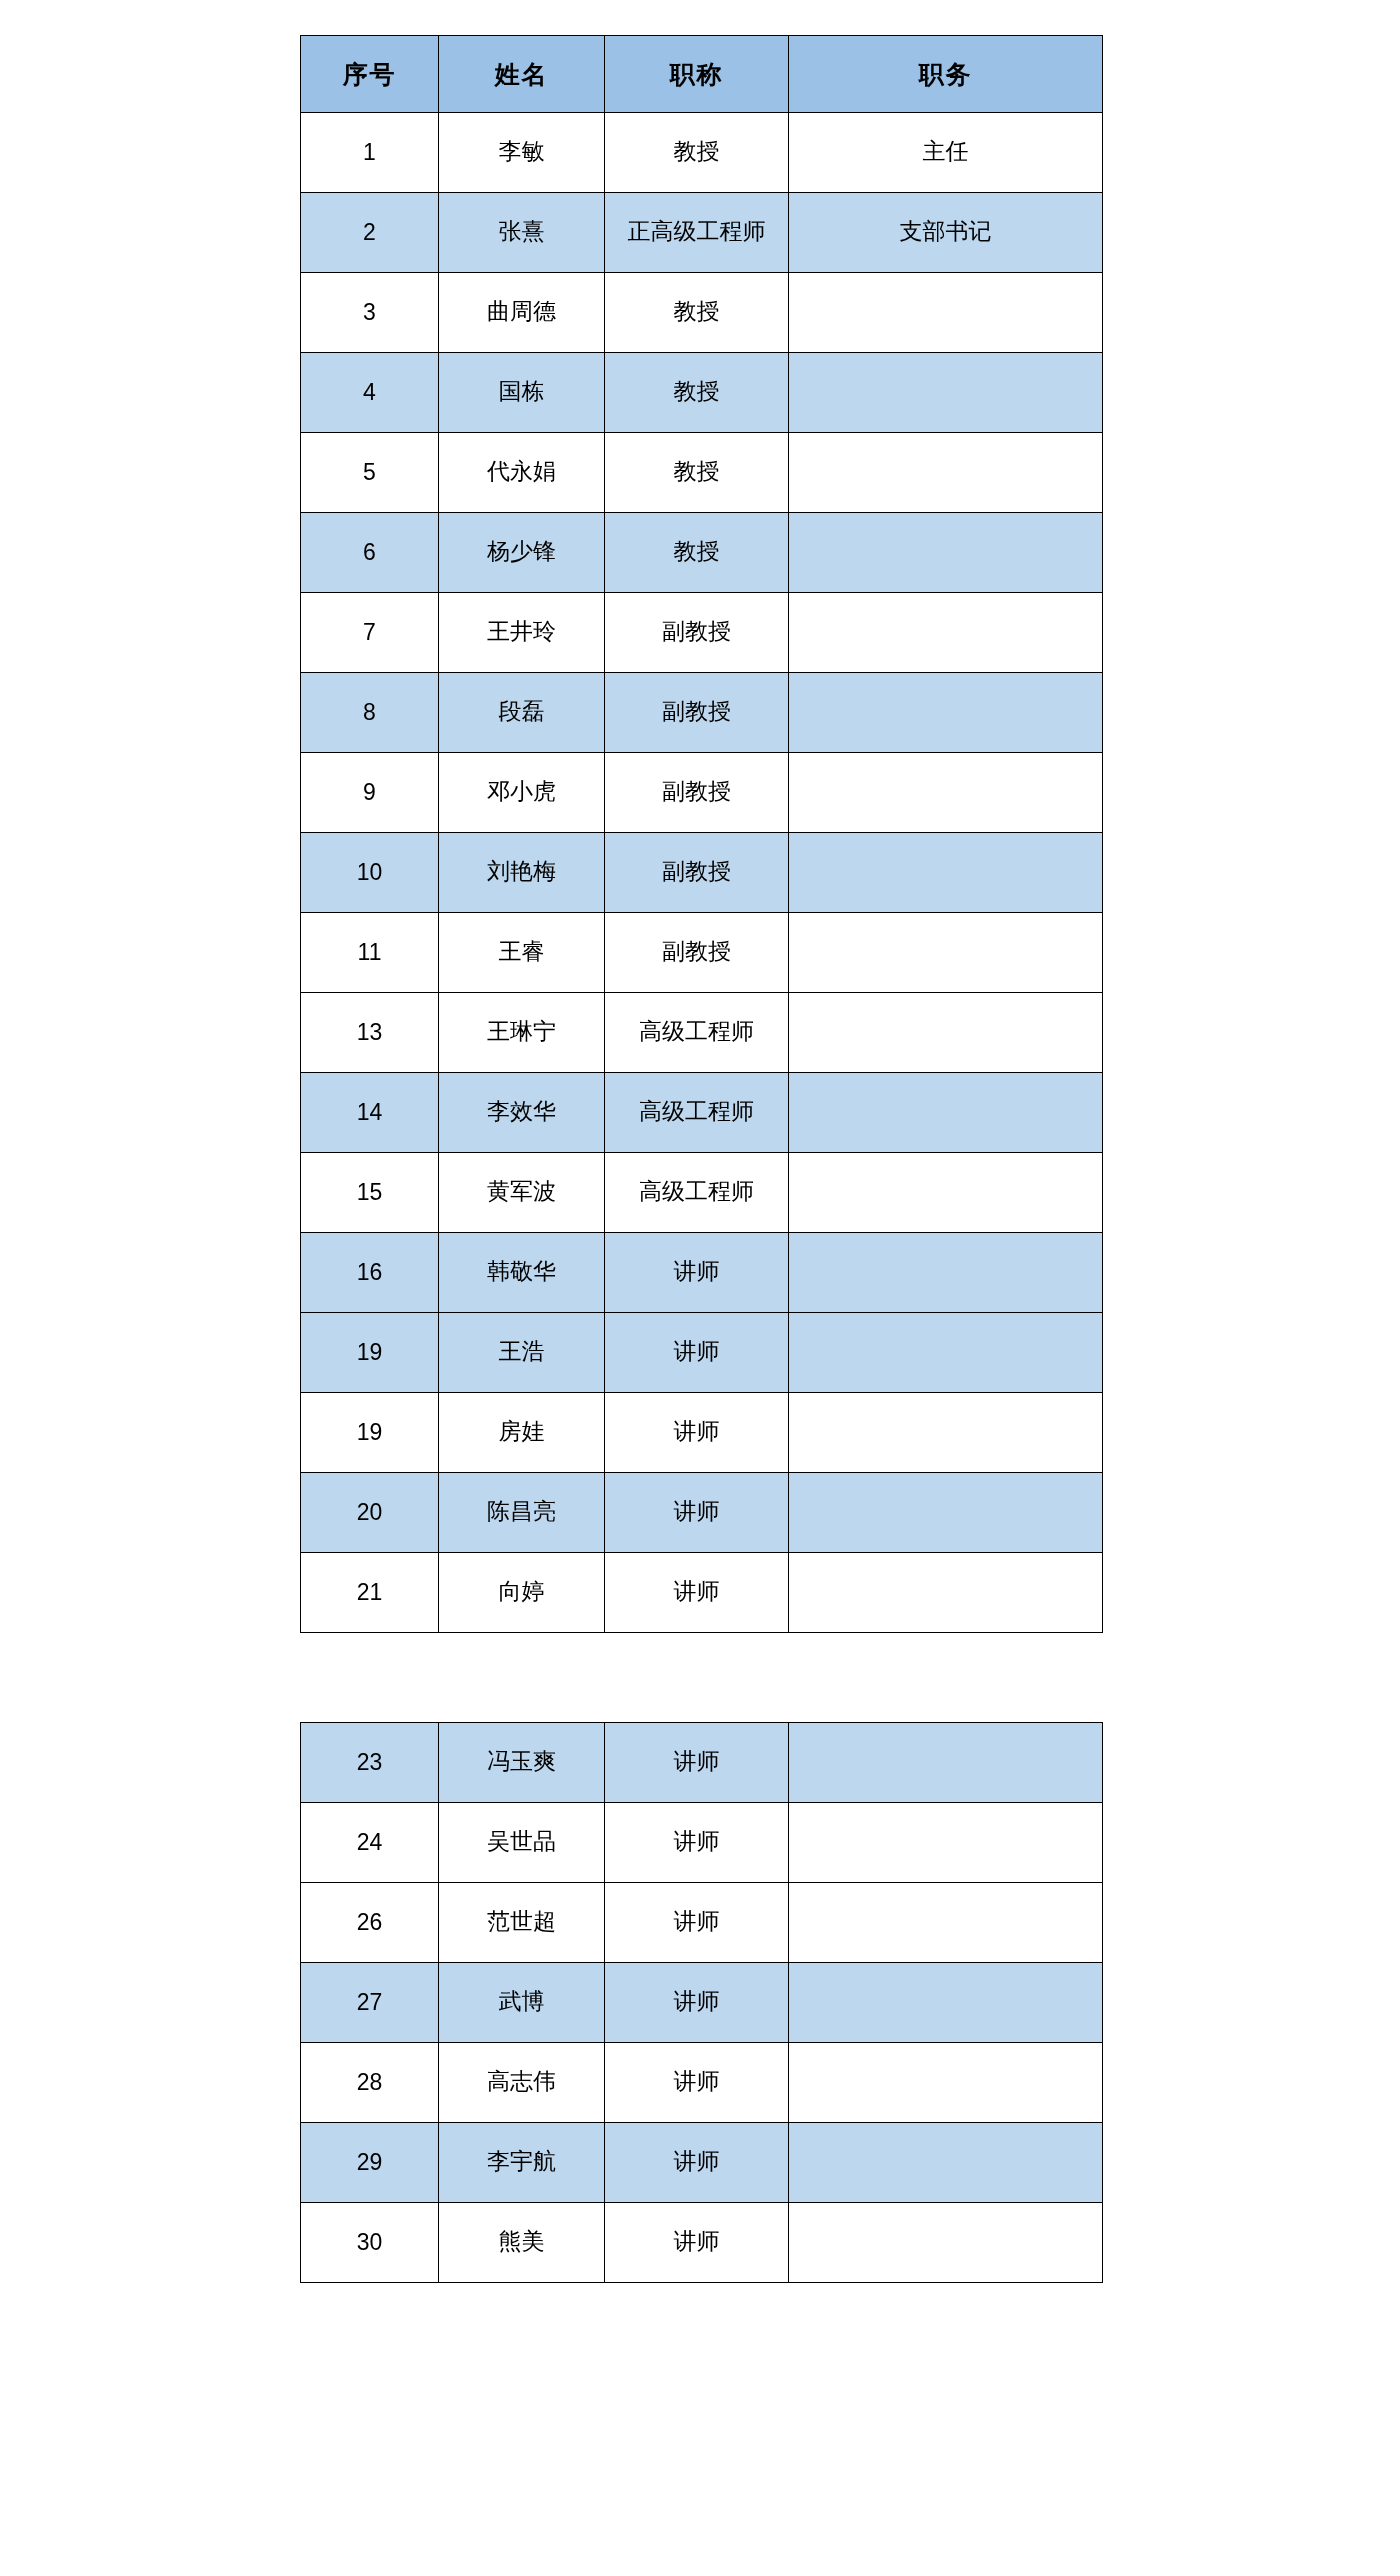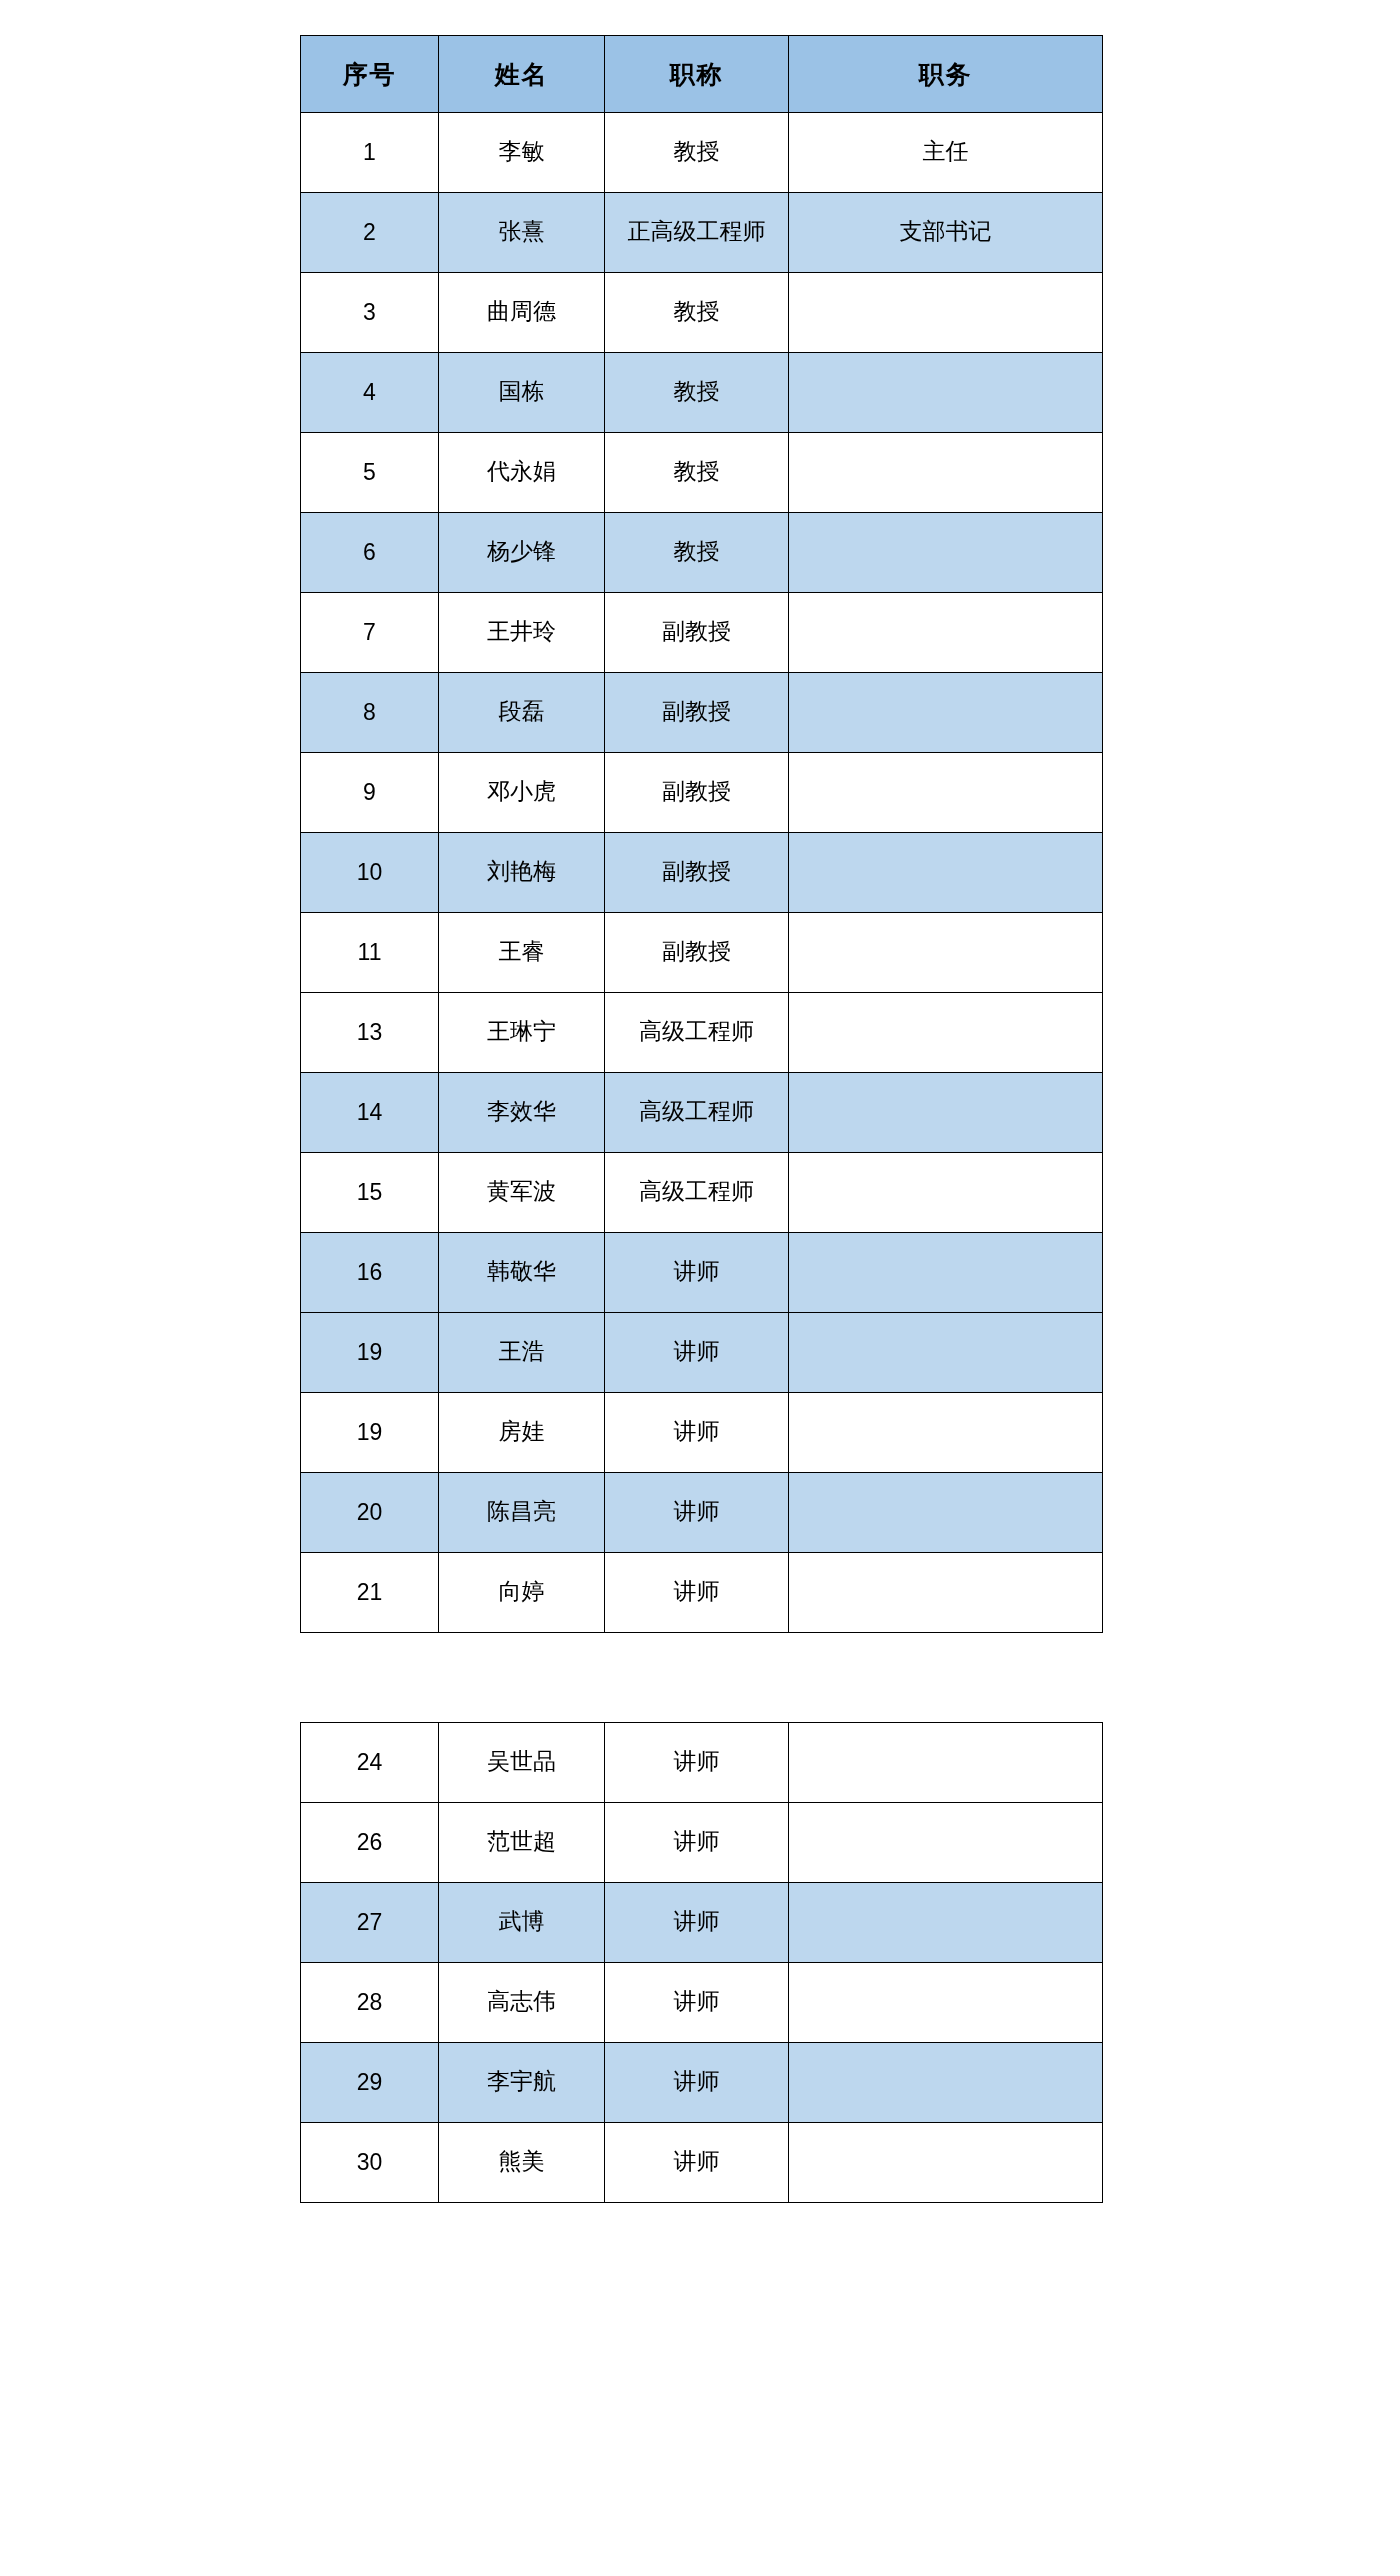--- a/index.html
+++ b/index.html
@@ -225,20 +225,26 @@
 
   <div class="table-block" id="table-part-2">
     <table class="roster">
       <colgroup>
         <col class="c-index">
         <col class="c-name">
         <col class="c-title">
         <col class="c-duty">
       </colgroup>
       <tbody>
+          <tr class="band-blue">
+            <td class="col-index">23</td>
+            <td class="col-name">冯玉爽</td>
+            <td class="col-title">讲师</td>
+            <td class="col-duty col-empty"></td>
+          </tr>
           <tr class="band-white">
             <td class="col-index">24</td>
             <td class="col-name">吴世品</td>
             <td class="col-title">讲师</td>
             <td class="col-duty col-empty"></td>
           </tr>
           <tr class="band-white">
             <td class="col-index">26</td>
             <td class="col-name">范世超</td>
             <td class="col-title">讲师</td>

